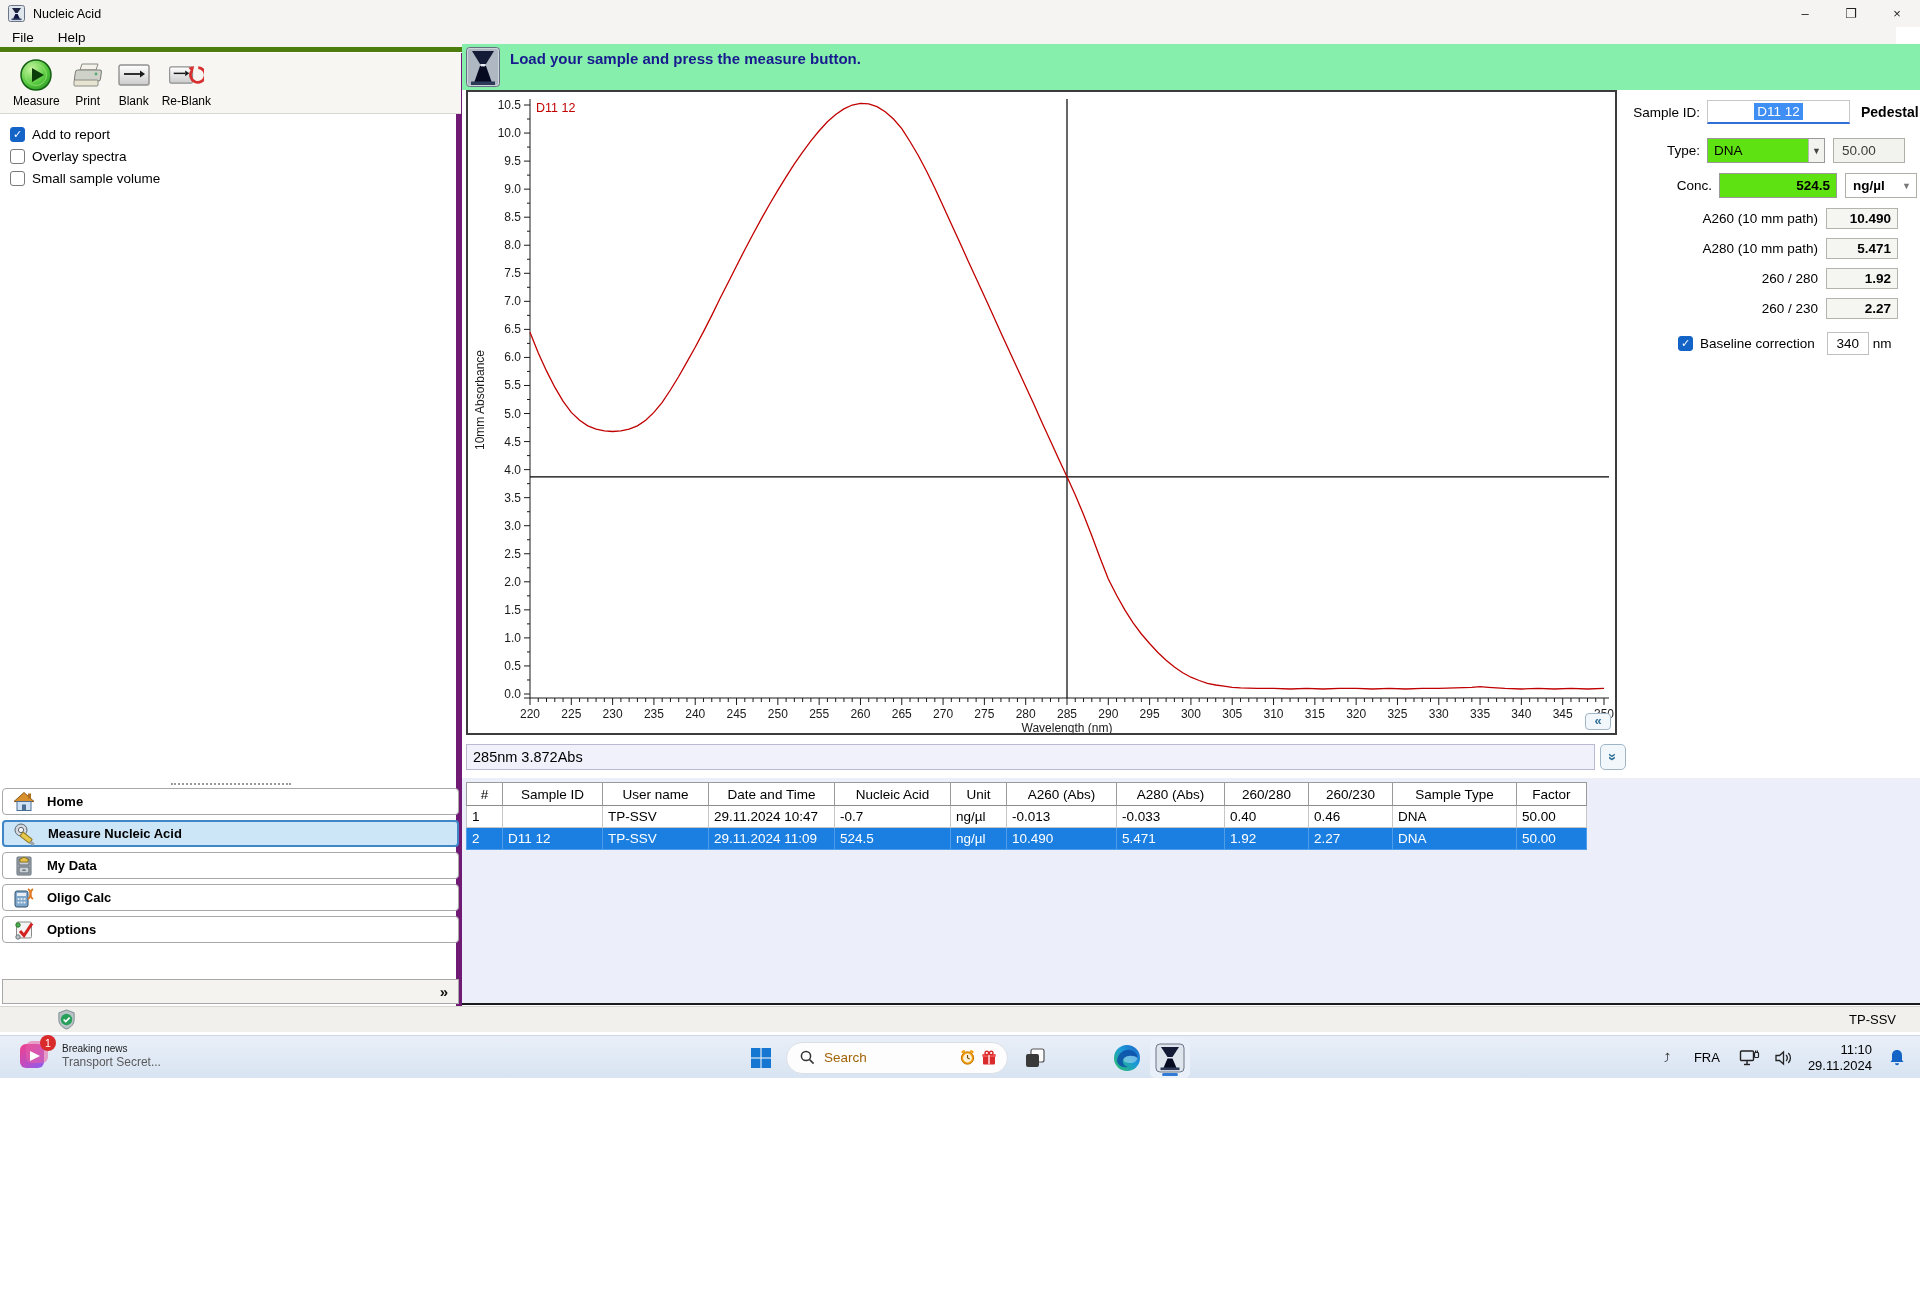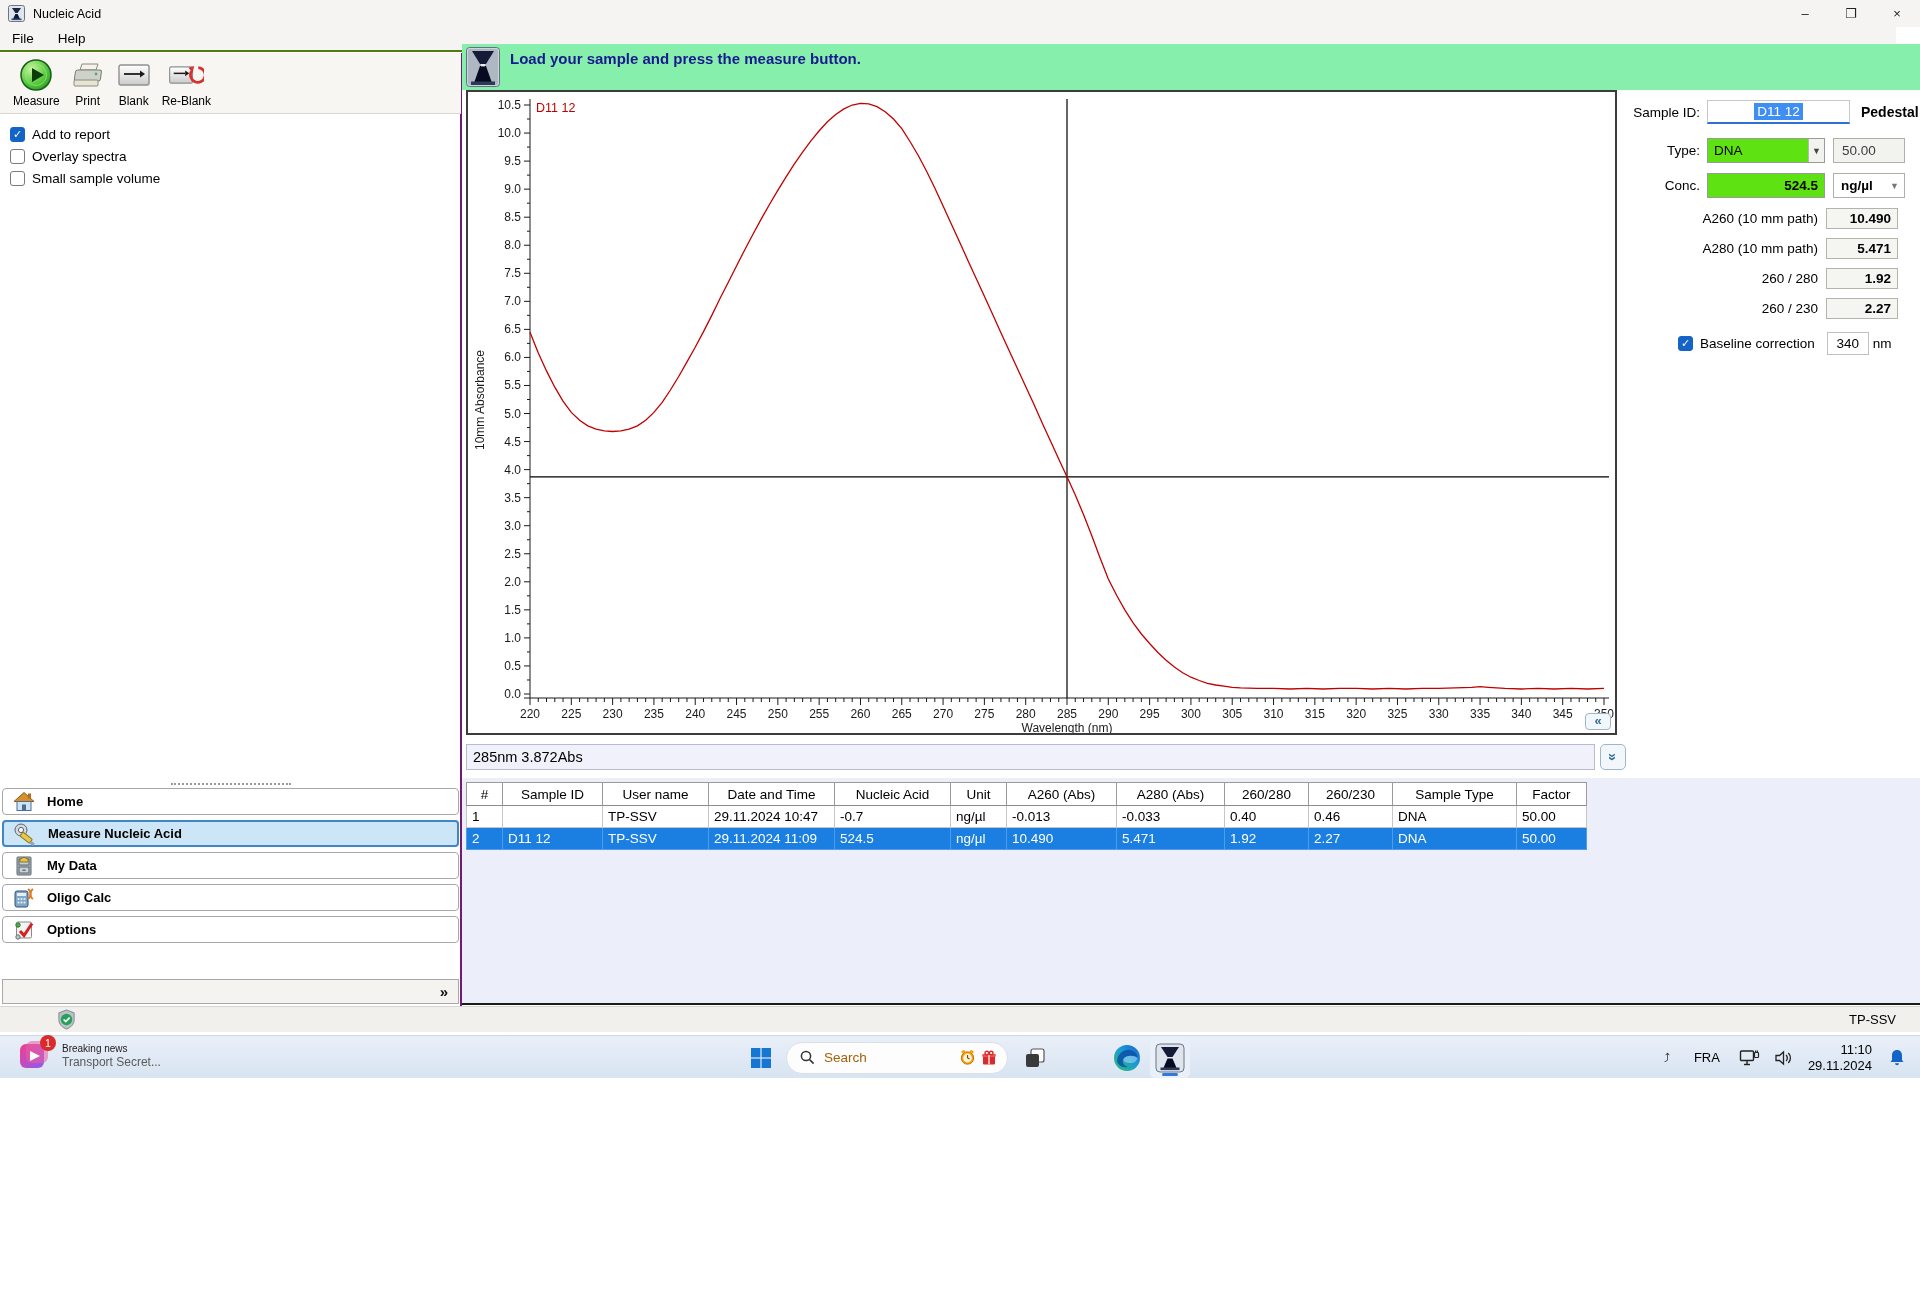--- a/index.html
+++ b/index.html
@@ -9,26 +9,26 @@
   
   #app { position:absolute; left:0; top:0; width:1920px; height:1032px; background:#fff; }
   #titlebar { position:absolute; left:0; top:0; width:1920px; height:27px; background:#f5f4f2;
     display:flex; align-items:center; }
   #title-icon { margin-left:8px; width:17px; height:17px; }
   #title-text { margin-left:8px; font-size:12.5px; }
   #win-controls { position:absolute; right:0; top:0; height:27px; display:flex; }
   .win-btn { width:46px; height:27px; display:flex; align-items:center; justify-content:center;
     font-size:13px; color:#222; }
   #menubar { position:absolute; left:0; top:27px; width:1896px; height:25px; background:#f5f4f2;
-    display:flex; align-items:center; font-size:13.5px; border-bottom:2px solid #4d7c0f; }
+    display:flex; align-items:center; font-size:13.5px; border-bottom:5px solid #4d7c0f; }
   .menu-item { padding:3px 12px; }
 
   
   #left-panel { position:absolute; left:0; top:53px; width:462px; height:953px; background:#fff;
-    border-right:2px solid #701a75; }
+    border-right:6px solid #701a75; }
   #toolbar { position:absolute; left:0; top:0; width:461px; height:61px; background:#f7f6f2;
     border-bottom:1px solid #d9d7d2; display:flex; align-items:flex-start; padding:3px 0 0 8px; }
   .tool-btn { display:flex; flex-direction:column; align-items:center; padding:1px 5px; }
   .tool-btn .ticon { width:36px; height:36px; display:flex; align-items:center; justify-content:center; }
   .tool-btn .tlabel { font-size:12px; margin-top:1px; }
   #checkbox-list { position:absolute; left:10px; top:70px; }
   .cb-row { display:flex; align-items:center; height:22px; font-size:13.5px; }
   .cb-box { width:15px; height:15px; border:1px solid #7a7a7a; border-radius:3px; background:#fff;
     margin-right:7px; display:flex; align-items:center; justify-content:center;
     font-size:11px; color:#fff; }
@@ -565,21 +565,21 @@
     <div class="prow" style="left:0; top:48px;">
       <span class="plabel" style="width:80px;">Type:</span>
       <div id="type-select" style="margin-left:7px;">
         <span class="tval">DNA</span>
         <span class="tarrow">▼</span>
       </div>
       <div id="factor-box" style="margin-left:8px;">
         <span>50.00</span>
       </div>
     </div>
-    <div class="prow" style="left:0; top:83px;">
+    <div class="prow" style="left:12px; top:83px;">
       <span class="plabel" style="width:80px;">Conc.</span>
       <div id="conc-box" style="margin-left:7px;">
         <span>524.5</span>
       </div>
       <div id="unit-combo" style="margin-left:8px;">
         <span>ng/µl</span>
         <span class="uarrow">▼</span>
       </div>
     </div>
     <div class="prow" style="left:0; top:118px;">

